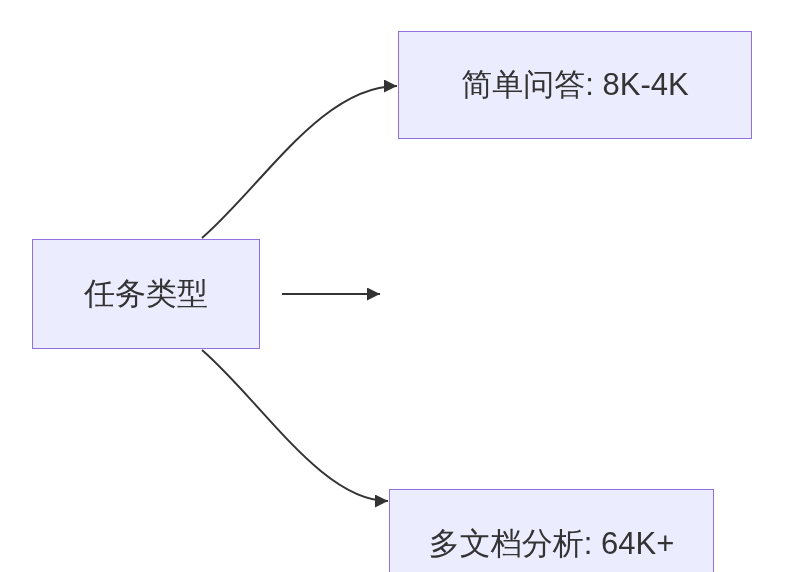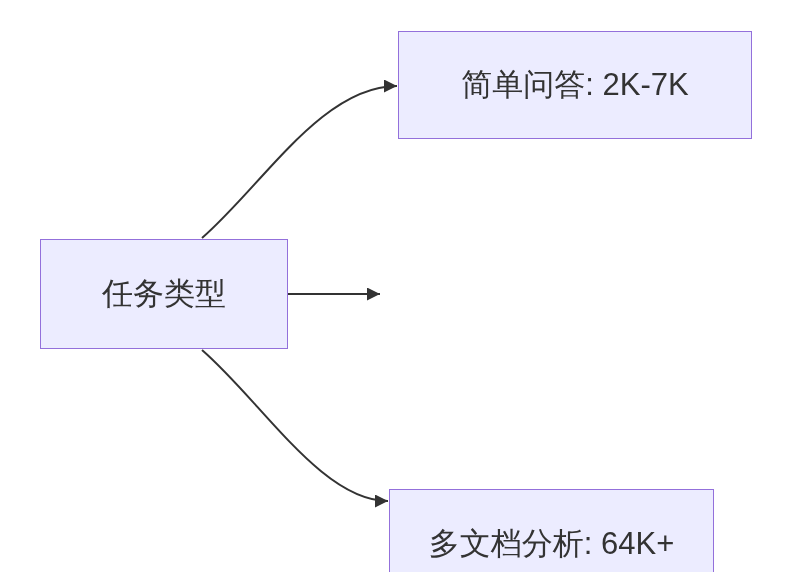--- a/index.html
+++ b/index.html
@@ -42,21 +42,21 @@
     border: 1.5px solid var(--node-border);
     color: var(--text-color);
     display: flex;
     align-items: center;
     justify-content: center;
     font-size: 31px;
     line-height: 1.2;
     text-align: center;
     white-space: nowrap;
   }
-  .node-root   { left: 40px;  top: 239px; width: 248px; height: 110px; }
+  .node-root   { left: 32px;  top: 239px; width: 228px; height: 110px; }
   .node-top    { left: 398px; top: 31px;  width: 354px; height: 108px; }
   .node-mid    { left: 381px; top: 239px; width: 389px; height: 110px; }
   .node-bottom { left: 389px; top: 447px; width: 325px; height: 109px; margin-top: 42px; }
 </style>
 </head>
 <body>
 
 <div class="canvas">
 
   <svg class="edges" viewBox="0 0 787 572" xmlns="http://www.w3.org/2000/svg" aria-hidden="true">
@@ -68,21 +68,21 @@
     <path class="edge-path" d="M 202,238 C 262,186 322,86 397,86" marker-end="url(#arrow)"></path>
     <path class="edge-path" d="M 282,294 L 380,294" marker-end="url(#arrow)"></path>
     <path class="edge-path" d="M 202,350 C 262,402 322,501 388,501" marker-end="url(#arrow)"></path>
   </svg>
 
   <div class="node node-root">
     <span>任务类型</span>
   </div>
 
   <div class="node node-top">
-    <span>简单问答: 2K-7K</span>
+    <span>简单问答: 8K-4K</span>
   </div>
 
 
   <div class="node node-bottom">
     <span>多文档分析: 64K+</span>
   </div>
 
 </div>
 
 </body></html>

